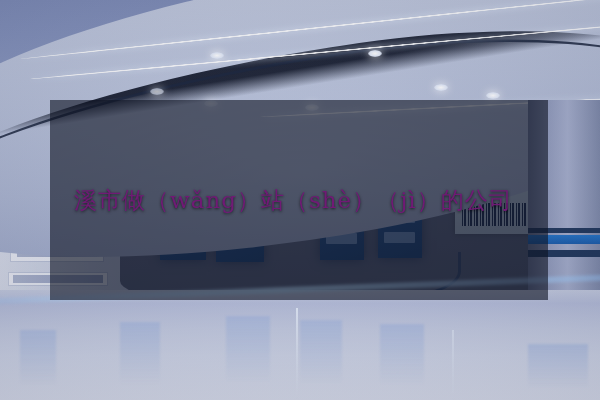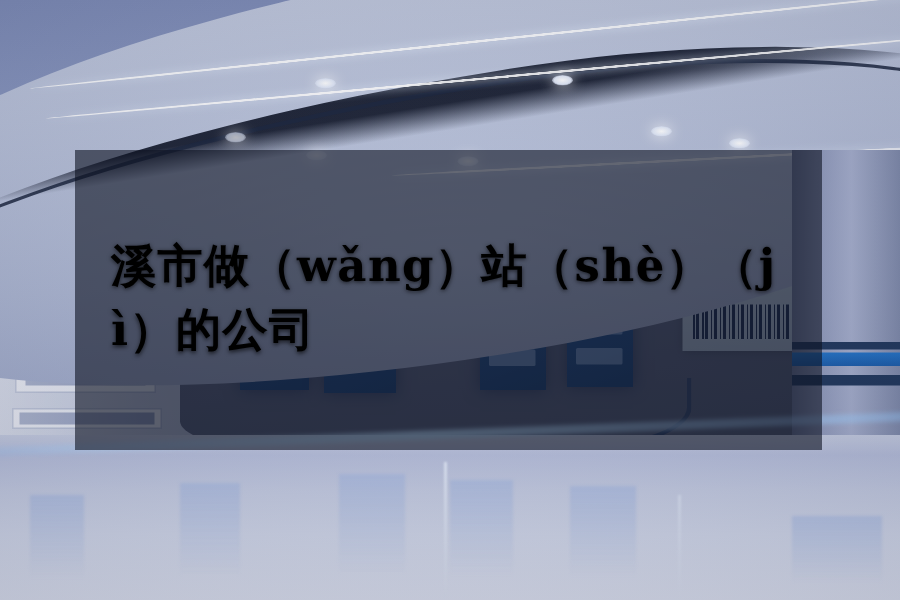--- a/index.html
+++ b/index.html
@@ -280,24 +280,24 @@
     position: absolute;
     left: 50px; top: 100px;
     width: 498px; height: 200px;
     display: flex;
     flex-direction: column;
     justify-content: center;
     box-sizing: border-box;
     padding: 0 12px 0 24px;
   }
   .caption-text {
-    color: #000000;
+    color: #701a75;
     font-family: "DejaVu Serif", "Liberation Serif", serif;
-    font-weight: bold;
-    font-size: 30px;
+    font-weight: normal;
+    font-size: 23px;
     line-height: 1.42;
     letter-spacing: 1px;
     text-shadow: 0 1px 3px rgba(0,0,0,.65);
     word-break: break-all;
   }
 </style>
 </head>
 <body>
 
 <div class="stage">

